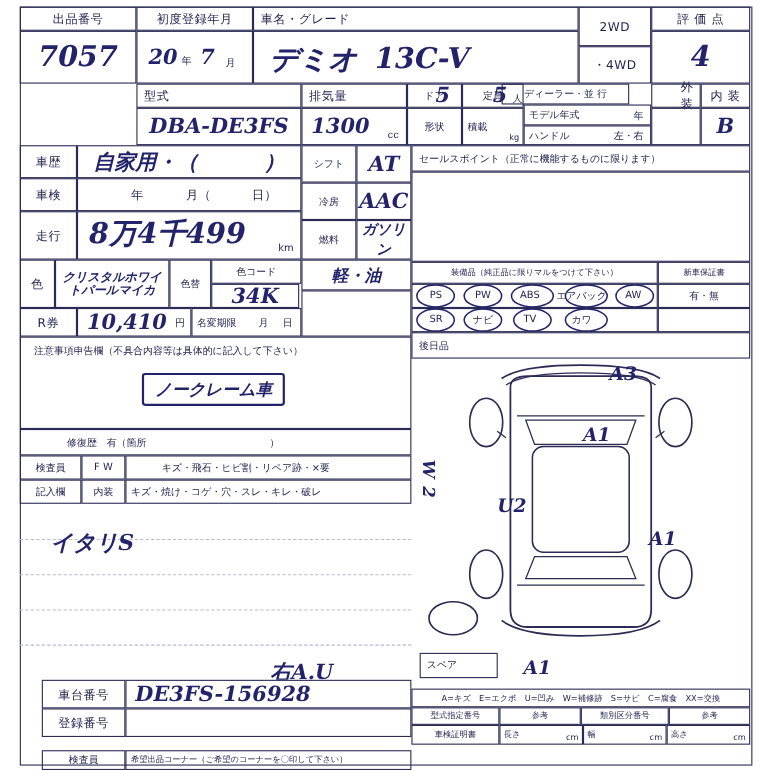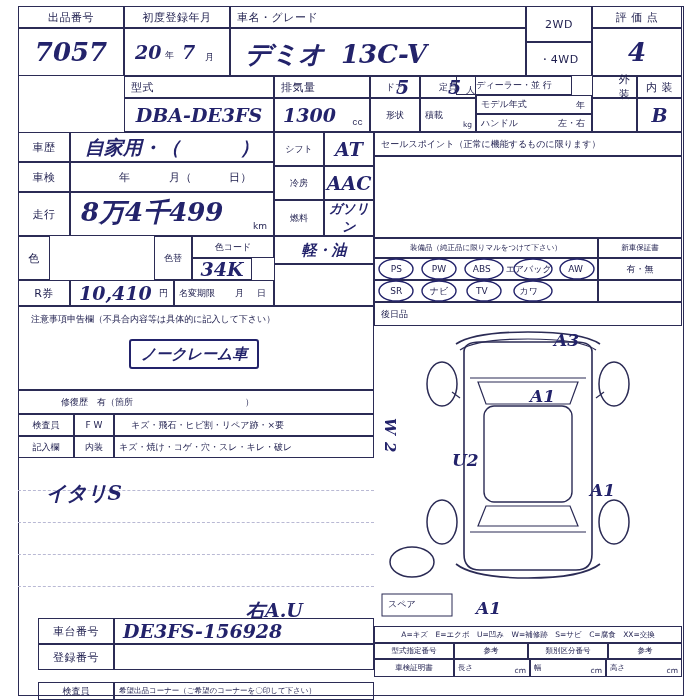--- a/index.html
+++ b/index.html
@@ -166,27 +166,30 @@
     <div class="ctr lbl" style="height:100%;">走行</div>
   </div>
   <div class="c bd" style="left:70px;top:192px;width:204px;height:44px;">
     <div style="position:absolute;left:10px;top:2px;" class="hw hw-lg">8万4千499</div>
     <div style="position:absolute;right:6px;bottom:4px;" class="lblsm">km</div>
   </div>
 
   <div class="c bd" style="left:18px;top:236px;width:32px;height:44px;">
     <div class="ctr lbl" style="height:100%;">色</div>
   </div>
+  <div class="c bd" style="left:50px;top:236px;width:104px;height:44px;">
+    <div class="ctr hw" style="height:100%;font-size:11px;line-height:1.1;padding:0 2px;">クリスタルホワイトパールマイカ</div>
+  </div>
   <div class="c bd" style="left:154px;top:236px;width:38px;height:44px;">
     <div class="ctr lblsm" style="height:100%;">色替</div>
   </div>
   <div class="c bd" style="left:192px;top:236px;width:82px;height:22px;">
     <div class="ctr lblsm" style="height:100%;">色コード</div>
   </div>
-  <div class="c bd" style="left:192px;top:258px;width:60px;height:22px;">
+  <div class="c bd" style="left:192px;top:258px;width:80px;height:22px;">
     <div class="ctr hw hw-md" style="height:100%;">34K</div>
   </div>
 
   <div class="c bd" style="left:18px;top:280px;width:52px;height:26px;">
     <div class="ctr lbl" style="height:100%;">R券</div>
   </div>
   <div class="c bd" style="left:70px;top:280px;width:104px;height:26px;">
     <div style="position:absolute;left:8px;top:1px;" class="hw hw-md">10,410</div>
     <div style="position:absolute;right:5px;top:6px;" class="lblsm">円</div>
   </div>
@@ -281,21 +284,21 @@
     <div class="lblsm" style="position:absolute;left:226px;top:5px;">）</div>
   </div>
 
   <div class="c bd" style="left:18px;top:414px;width:56px;height:22px;">
     <div class="ctr lblsm" style="height:100%;">検査員</div>
   </div>
   <div class="c bd" style="left:74px;top:414px;width:40px;height:22px;">
     <div class="ctr lblsm" style="height:100%;">F W</div>
   </div>
   <div class="c bd" style="left:114px;top:414px;width:260px;height:22px;">
-    <div class="lft lblsm" style="height:100%;padding-left:16px;">キズ・飛石・ヒビ割・リペア跡・×要</div>
+    <div class="lft lblsm" style="height:100%;padding-left:16px;margin-left:16px;">キズ・飛石・ヒビ割・リペア跡・×要</div>
   </div>
 
   <div class="c bd" style="left:18px;top:436px;width:56px;height:22px;">
     <div class="ctr lblsm" style="height:100%;">記入欄</div>
   </div>
   <div class="c bd" style="left:74px;top:436px;width:40px;height:22px;">
     <div class="ctr lblsm" style="height:100%;">内装</div>
   </div>
   <div class="c" style="left:18px;top:458px;width:356px;height:160px;overflow:hidden;">
     <div style="position:absolute;left:0;top:32px;width:100%;border-top:1px dashed #b9b9d4;"></div>

